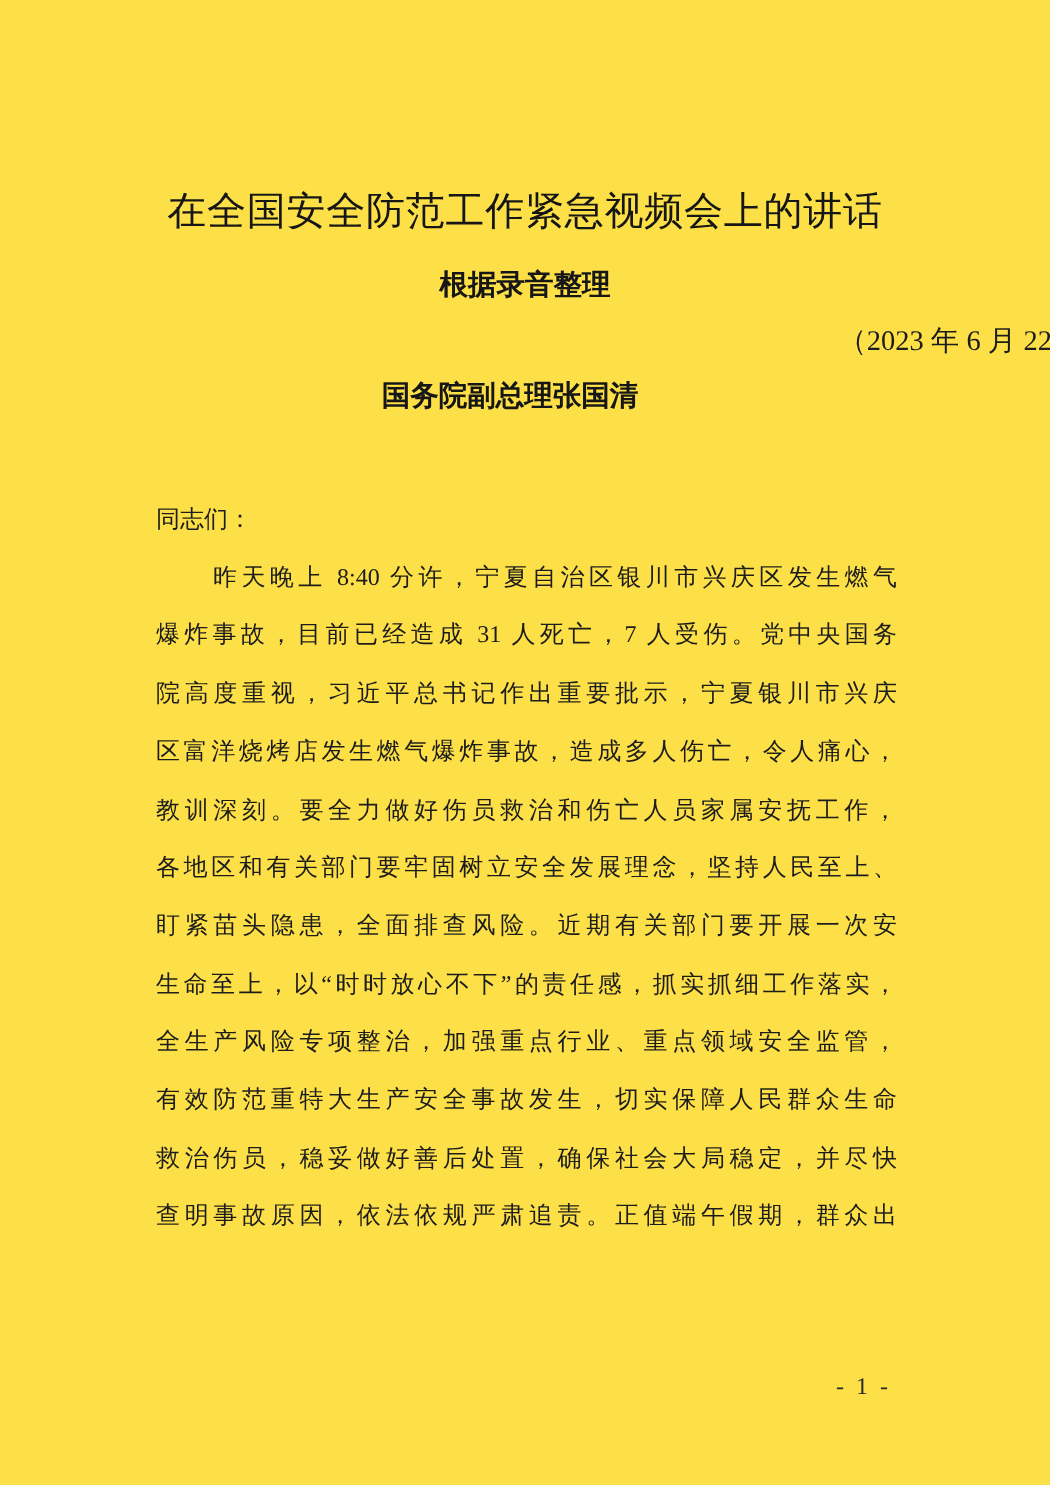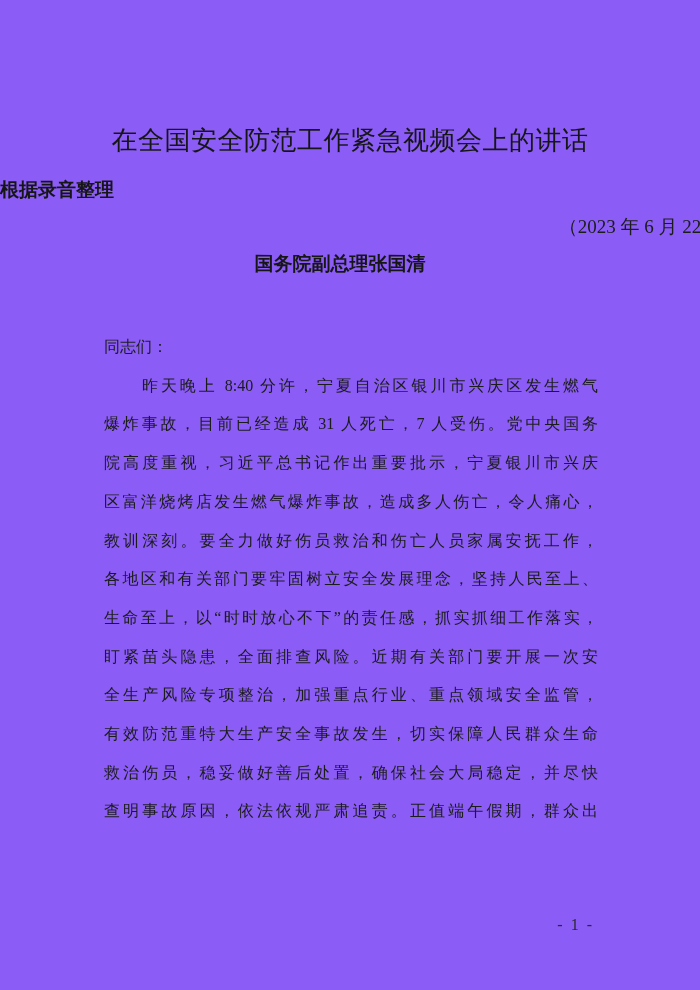--- a/index.html
+++ b/index.html
@@ -4,21 +4,21 @@
 <style>
   html, body {
     margin: 0;
     padding: 0;
     background: #ffffff;
   }
   .page {
     position: relative;
     width: 700px;
     height: 990px;
-    background: #8b5cf6;
+    background: #fde047;
     color: #1c1c1c;
     font-family: "Liberation Serif", serif;
     overflow: hidden;
   }
   .doc-title {
     position: absolute;
     top: 121px;
     left: 0;
     width: 700px;
     margin: 0;
@@ -27,20 +27,21 @@
     font-weight: 400;
     line-height: 40px;
     letter-spacing: 0.5px;
     color: #161616;
   }
   .doc-subtitle {
     position: absolute;
     top: 177px;
     left: 0;
     width: 700px;
+    text-align: center;
     font-size: 19px;
     font-weight: 700;
     font-family: Liberation Serif, serif;
     color: #161616;
   }
   .doc-date {
     position: absolute;
     top: 214px;
     left: 0;
     width: 700px;
@@ -106,22 +107,22 @@
 
   <div class="doc-body">
     <div class="salutation">同志们：</div>
     <div>
         <div class="body-line first">昨天晚上 8:40 分许，宁夏自治区银川市兴庆区发生燃气</div>
         <div class="body-line">爆炸事故，目前已经造成 31 人死亡，7 人受伤。党中央国务</div>
         <div class="body-line">院高度重视，习近平总书记作出重要批示，宁夏银川市兴庆</div>
         <div class="body-line">区富洋烧烤店发生燃气爆炸事故，造成多人伤亡，令人痛心，</div>
         <div class="body-line">教训深刻。要全力做好伤员救治和伤亡人员家属安抚工作，</div>
         <div class="body-line">各地区和有关部门要牢固树立安全发展理念，坚持人民至上、</div>
+        <div class="body-line">盯紧苗头隐患，全面排查风险。近期有关部门要开展一次安</div>
         <div class="body-line">生命至上，以“时时放心不下”的责任感，抓实抓细工作落实，</div>
-        <div class="body-line">盯紧苗头隐患，全面排查风险。近期有关部门要开展一次安</div>
         <div class="body-line">全生产风险专项整治，加强重点行业、重点领域安全监管，</div>
         <div class="body-line">有效防范重特大生产安全事故发生，切实保障人民群众生命</div>
         <div class="body-line">救治伤员，稳妥做好善后处置，确保社会大局稳定，并尽快</div>
         <div class="body-line">查明事故原因，依法依规严肃追责。正值端午假期，群众出</div>
       </div>
   </div>
 
   <div class="page-number">- 1 -</div>
 
 </div>

